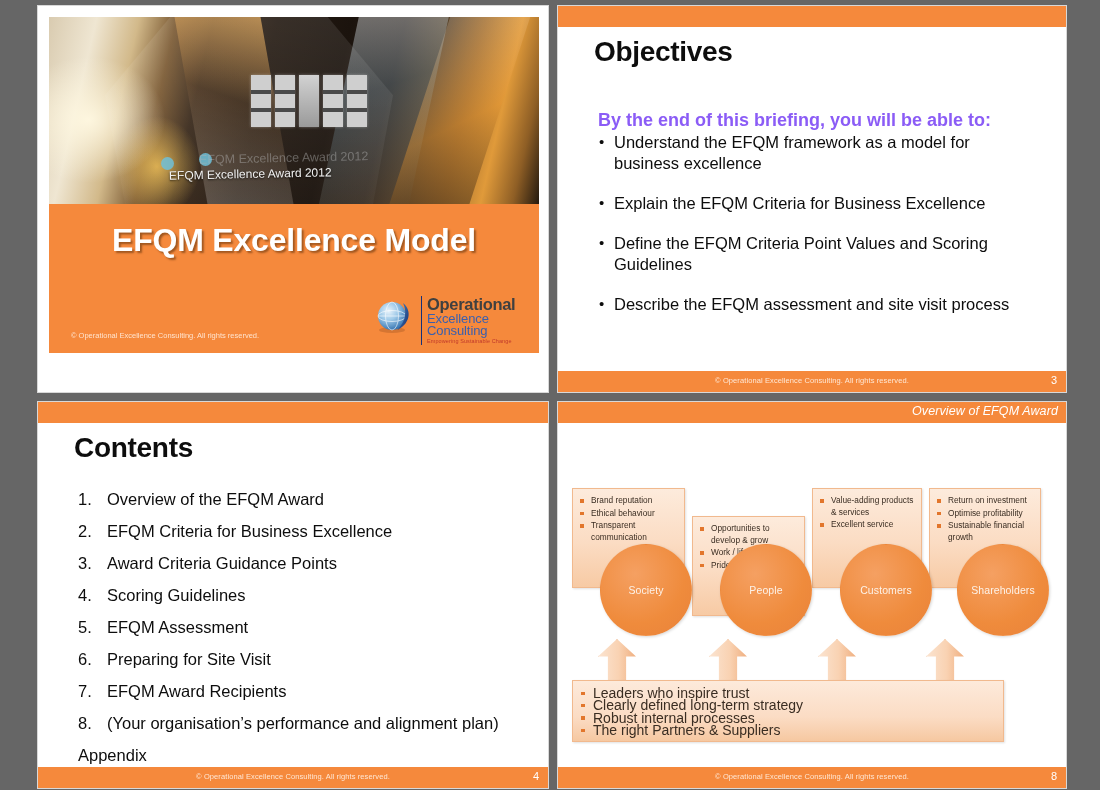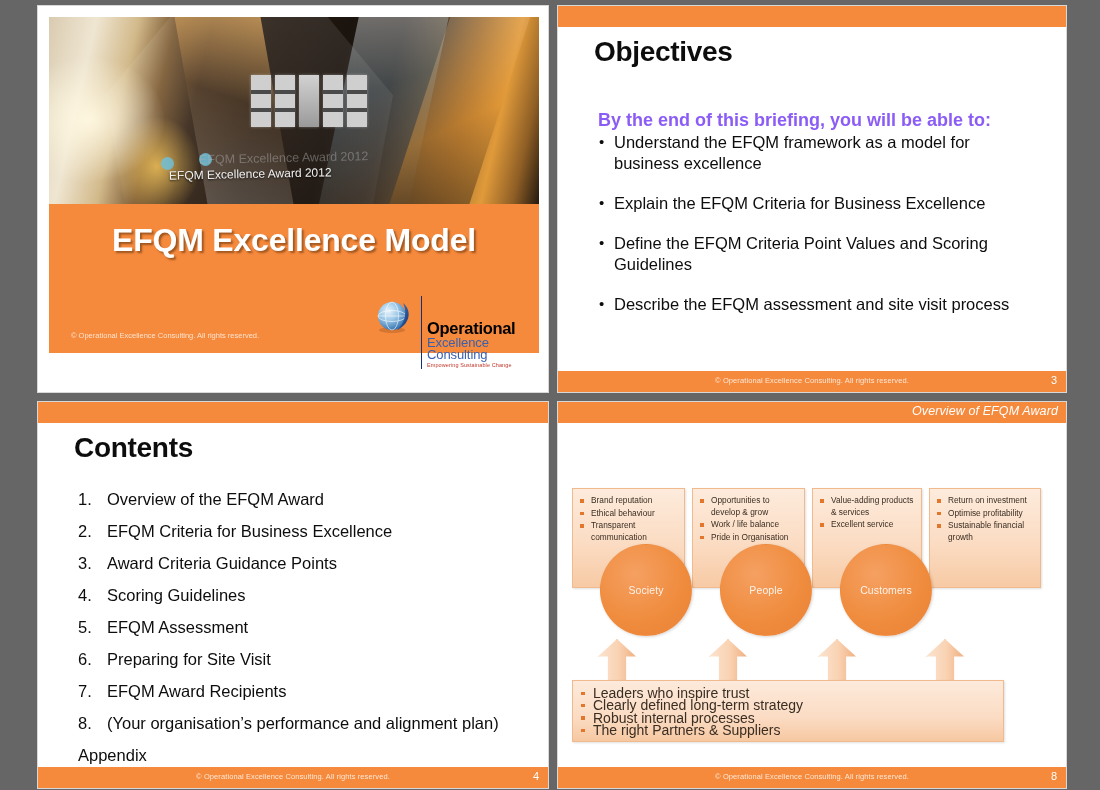--- a/index.html
+++ b/index.html
@@ -155,21 +155,21 @@
     position: absolute; right: 16px; bottom: 14px;
     width: 150px; height: 44px;
   }
   .oec-globe {
     position: absolute; left: 0; top: 2px; width: 40px; height: 40px;
   }
   .oec-words {
     position: absolute; left: 48px; top: 1px; width: 102px;
     border-left: 1.5px solid #15307a; padding-left: 5px;
   }
-  .oec-l1 { color: #000000; font-size: 16.5px; font-weight: bold; line-height: 17px; letter-spacing: -.3px; margin-top: 24px; }
+  .oec-l1 { color: #404040; font-size: 16.5px; font-weight: bold; line-height: 17px; letter-spacing: -.3px; }
   .oec-l2 { color: #3a5fae; font-size: 13px; line-height: 12px; letter-spacing: -.1px; }
   .oec-l3 { color: #c0392b; font-size: 5.5px; line-height: 8px; letter-spacing: .1px; }
 
   
   .obj-lead {
     position: absolute; left: 40px; top: 104px;
     font-size: 18px; font-weight: bold; color: #8b5cf6;
   }
   .obj-list {
     position: absolute; left: 40px; top: 126px; right: 28px;
@@ -215,21 +215,21 @@
   .wd-box li {
     position: relative; padding-left: 12px;
     font-size: 8.3px; color: #3a2d22; line-height: 11.6px;
     margin-bottom: 1px;
   }
   .wd-box li::before {
     content: ""; position: absolute; left: 1px; top: 4px;
     width: 3.5px; height: 3.5px; background: #e2762c;
   }
   .wd-b1 { left: 0px;   width: 113px; }
-  .wd-b2 { left: 120px; width: 113px; }
+  .wd-b2 { left: 120px; width: 113px; margin-top: 28px; }
   .wd-b3 { left: 240px; width: 110px; }
   .wd-b4 { left: 357px; width: 112px; }
 
   .wd-circle {
     position: absolute; top: 82px; width: 92px; height: 92px;
     border-radius: 50%;
     background: radial-gradient(circle at 38% 32%, #f5a062, #ef8b3c 60%, #e9823a 100%);
     border: 1px solid #e0accb00;
     box-shadow: 1px 1px 3px rgba(0,0,0,.16);
     display: flex; align-items: center; justify-content: center;
@@ -405,20 +405,23 @@
 
       <div class="wd-circle wd-c1">
         <span>Society</span>
       </div>
       <div class="wd-circle wd-c2">
         <span>People</span>
       </div>
       <div class="wd-circle wd-c3">
         <span>Customers</span>
       </div>
+      <div class="wd-circle wd-c4">
+        <span>Shareholders</span>
+      </div>
 
       <div class="wd-arrow wd-a1"></div>
       <div class="wd-arrow wd-a2"></div>
       <div class="wd-arrow wd-a3"></div>
       <div class="wd-arrow wd-a4"></div>
 
       <div class="wd-base">
         <ul>
           <li>Leaders who inspire trust</li>
           <li>Clearly defined long-term strategy</li>

